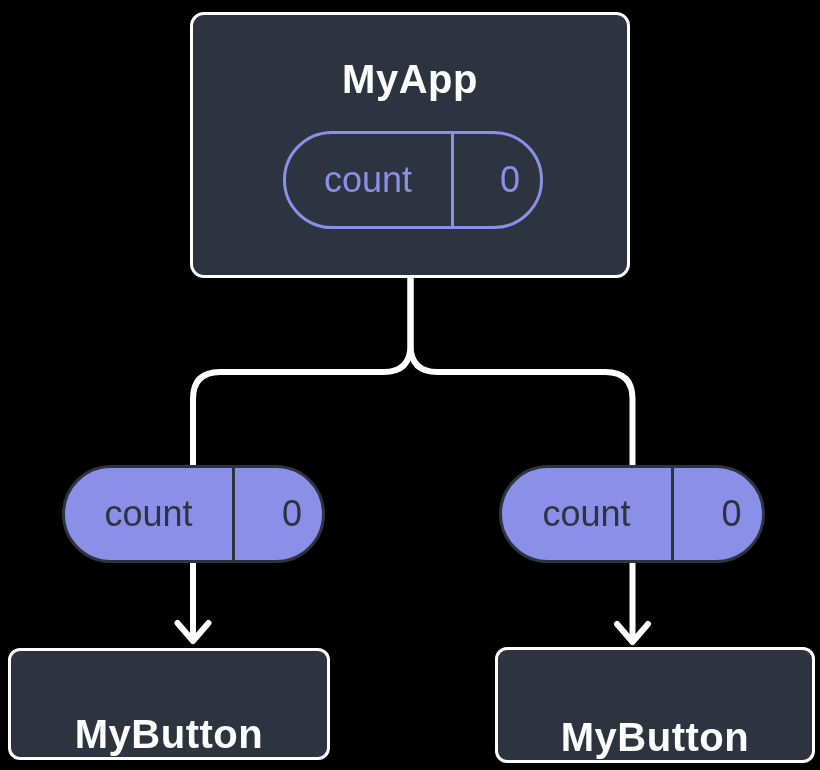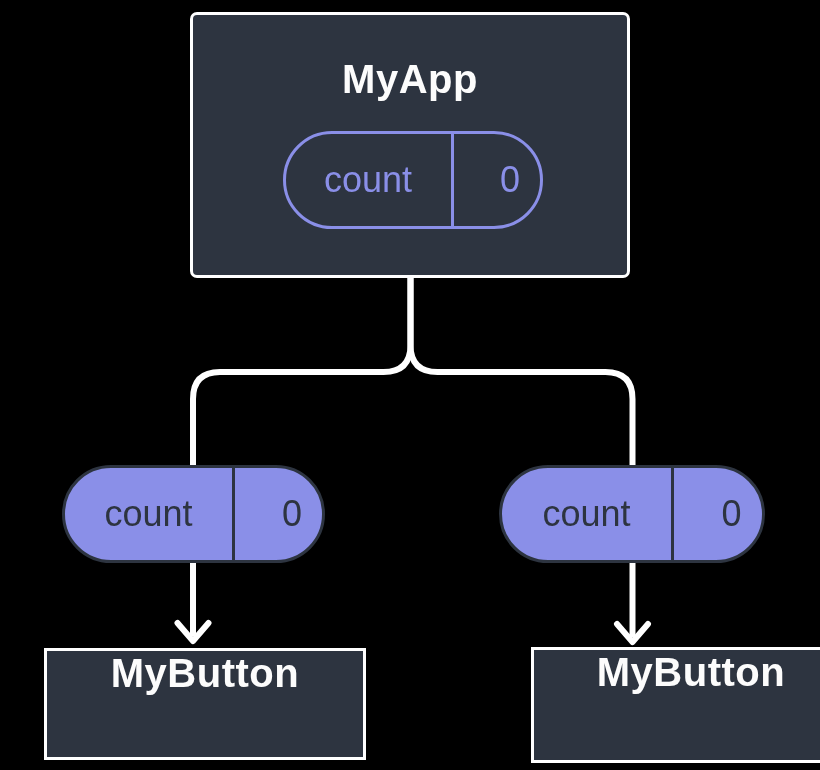--- a/index.html
+++ b/index.html
@@ -37,21 +37,21 @@
   .wire.head {
     stroke-linecap: round;
     stroke-linejoin: round;
   }
 
   .node {
     position: absolute;
     box-sizing: border-box;
     background: var(--node-fill);
     border: 3.5px solid var(--node-border);
-    border-radius: 7px;
+    border-radius: 14px;
   }
   .node-title {
     color: var(--text-light);
     font-size: 40px;
     font-weight: 600;
     letter-spacing: 0.5px;
     white-space: nowrap;
   }
 
   .node-root {
@@ -59,24 +59,23 @@
     width: 440px; height: 266px;
   }
   .node-root .node-title {
     position: absolute;
     top: 42px; left: 0; right: 0;
     text-align: center;
   }
 
   .node-child {
     display: flex;
-    align-items: flex-start;
+    align-items: flex-end;
     justify-content: center;
-    border-radius: 0;
-    margin-left: 36px;
+    border-radius: 12px;
   }
   .node-child.left  { left: 8px;   top: 648px; width: 322px; height: 112px; }
   .node-child.right { left: 495px; top: 647px; width: 320px; height: 116px; }
 
   .pill {
     position: absolute;
     box-sizing: border-box;
     height: 98px;
     border-radius: 49px;
     display: flex;

